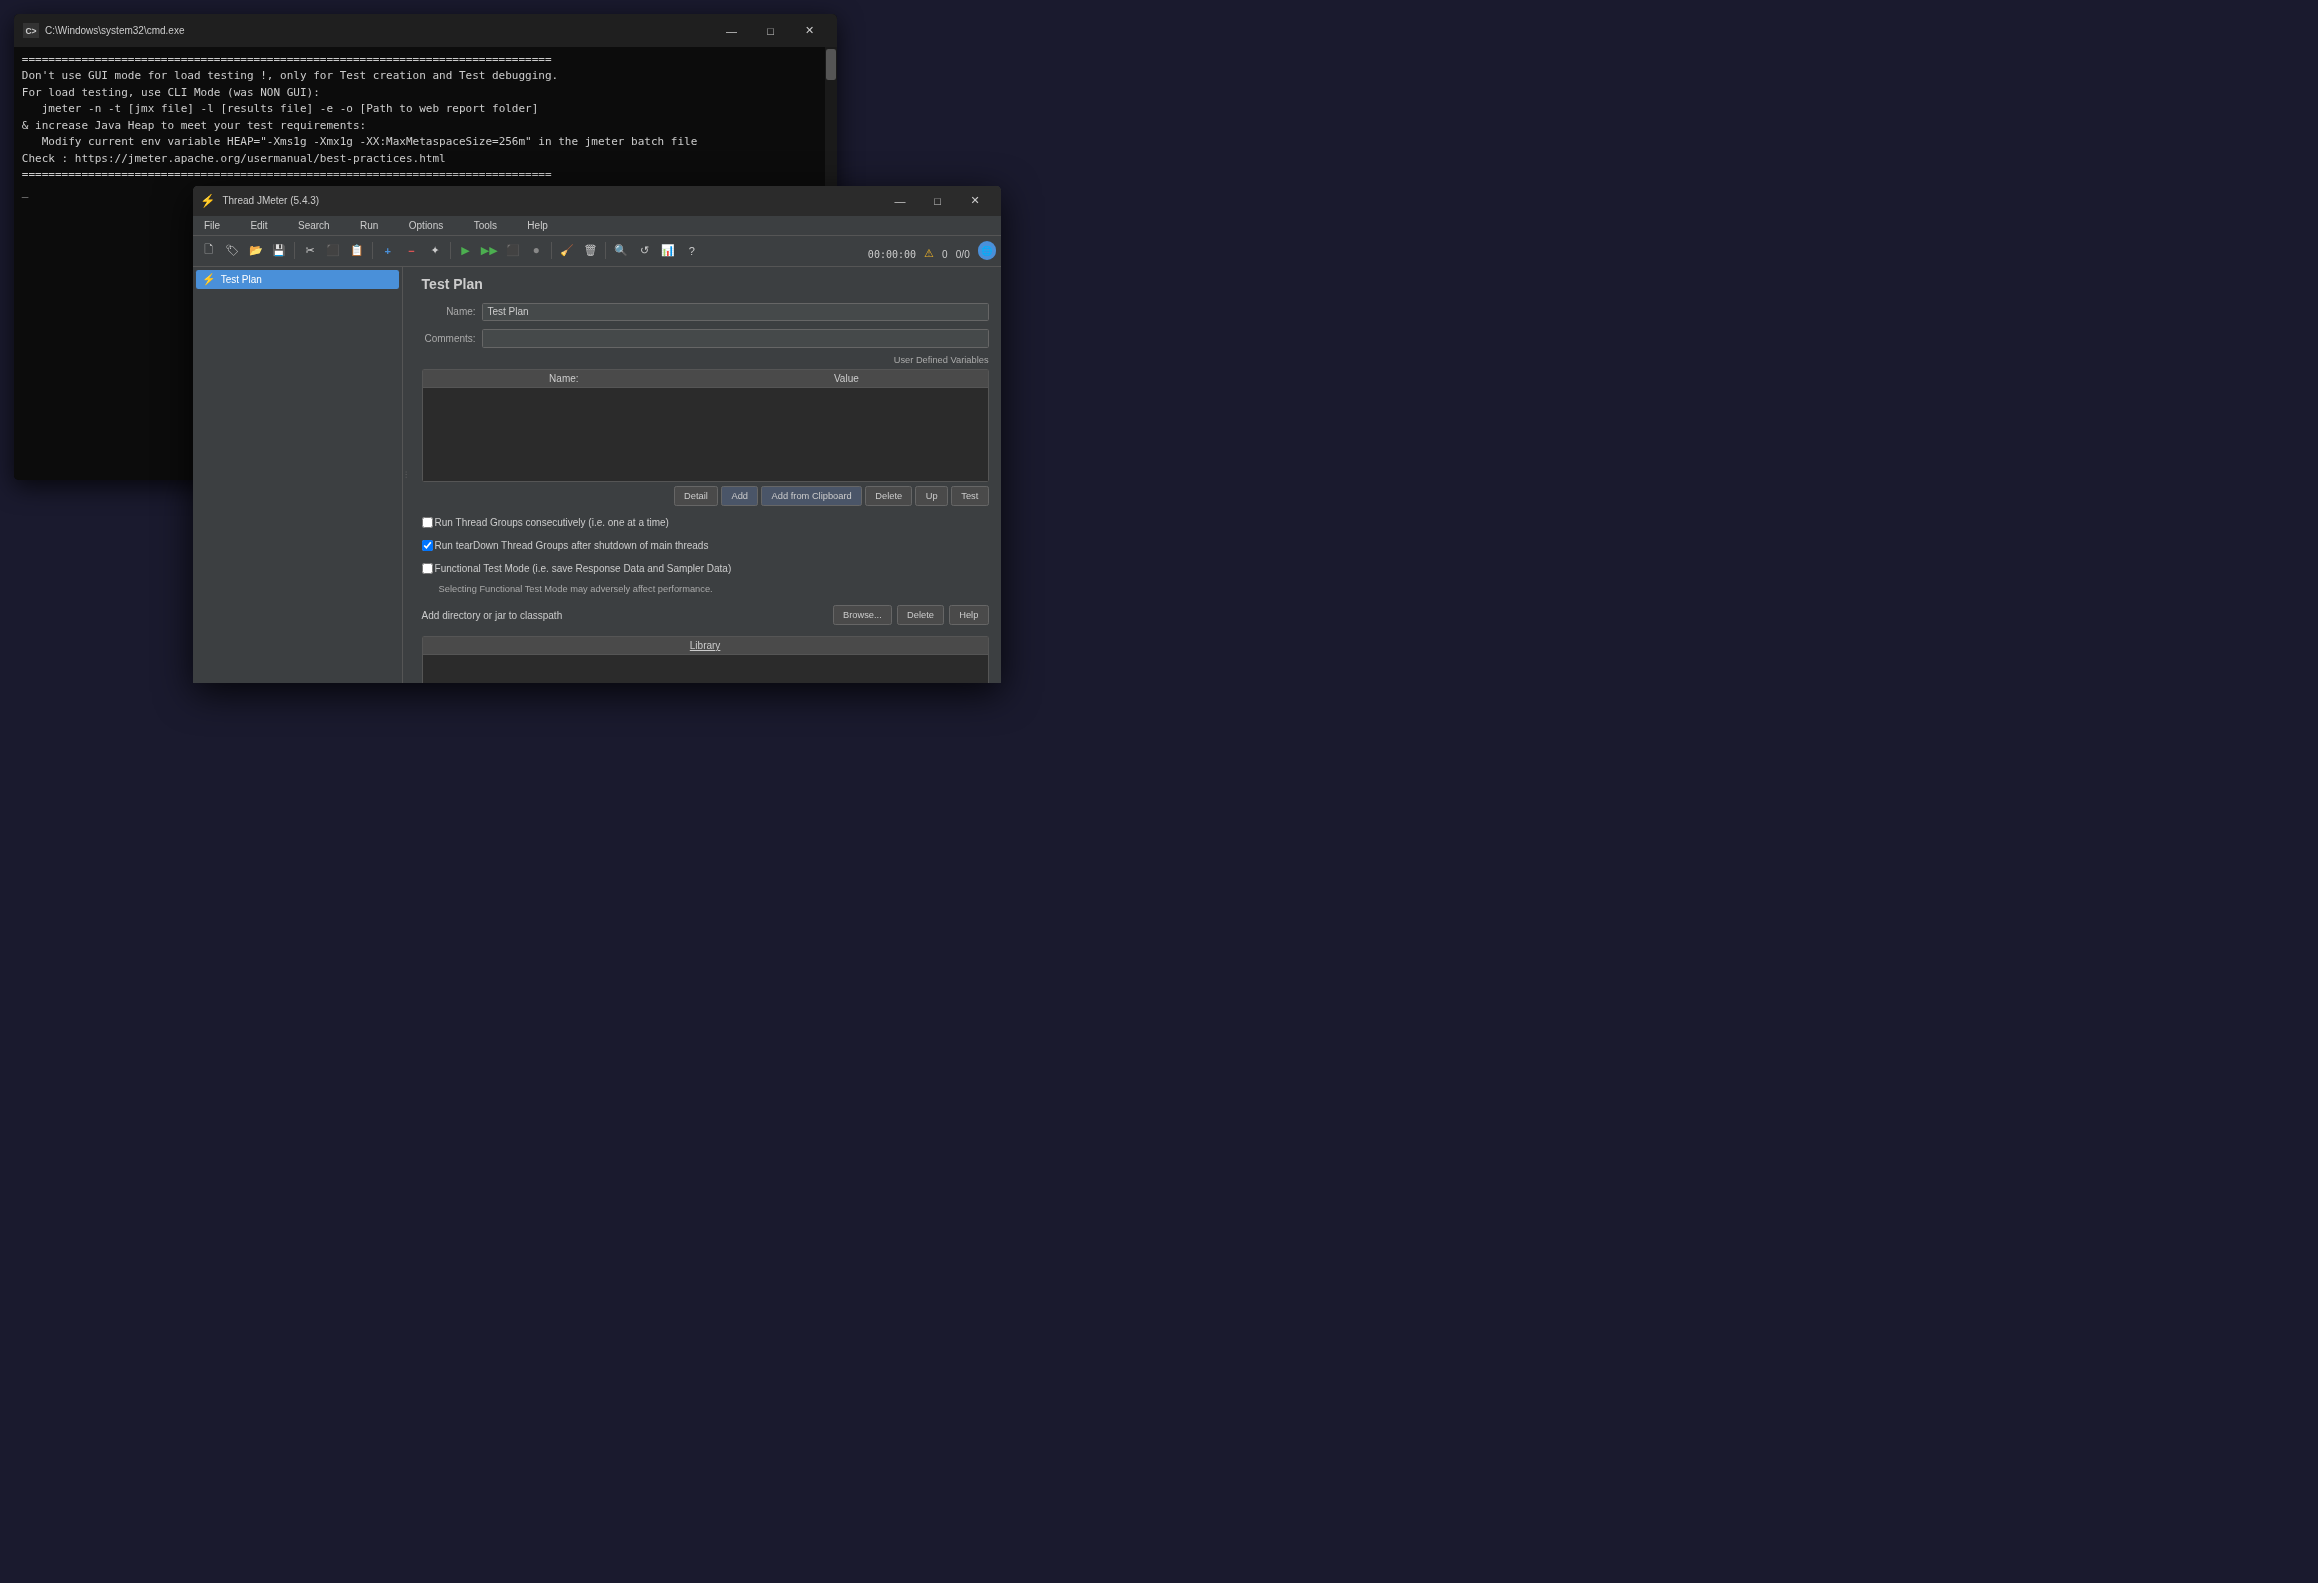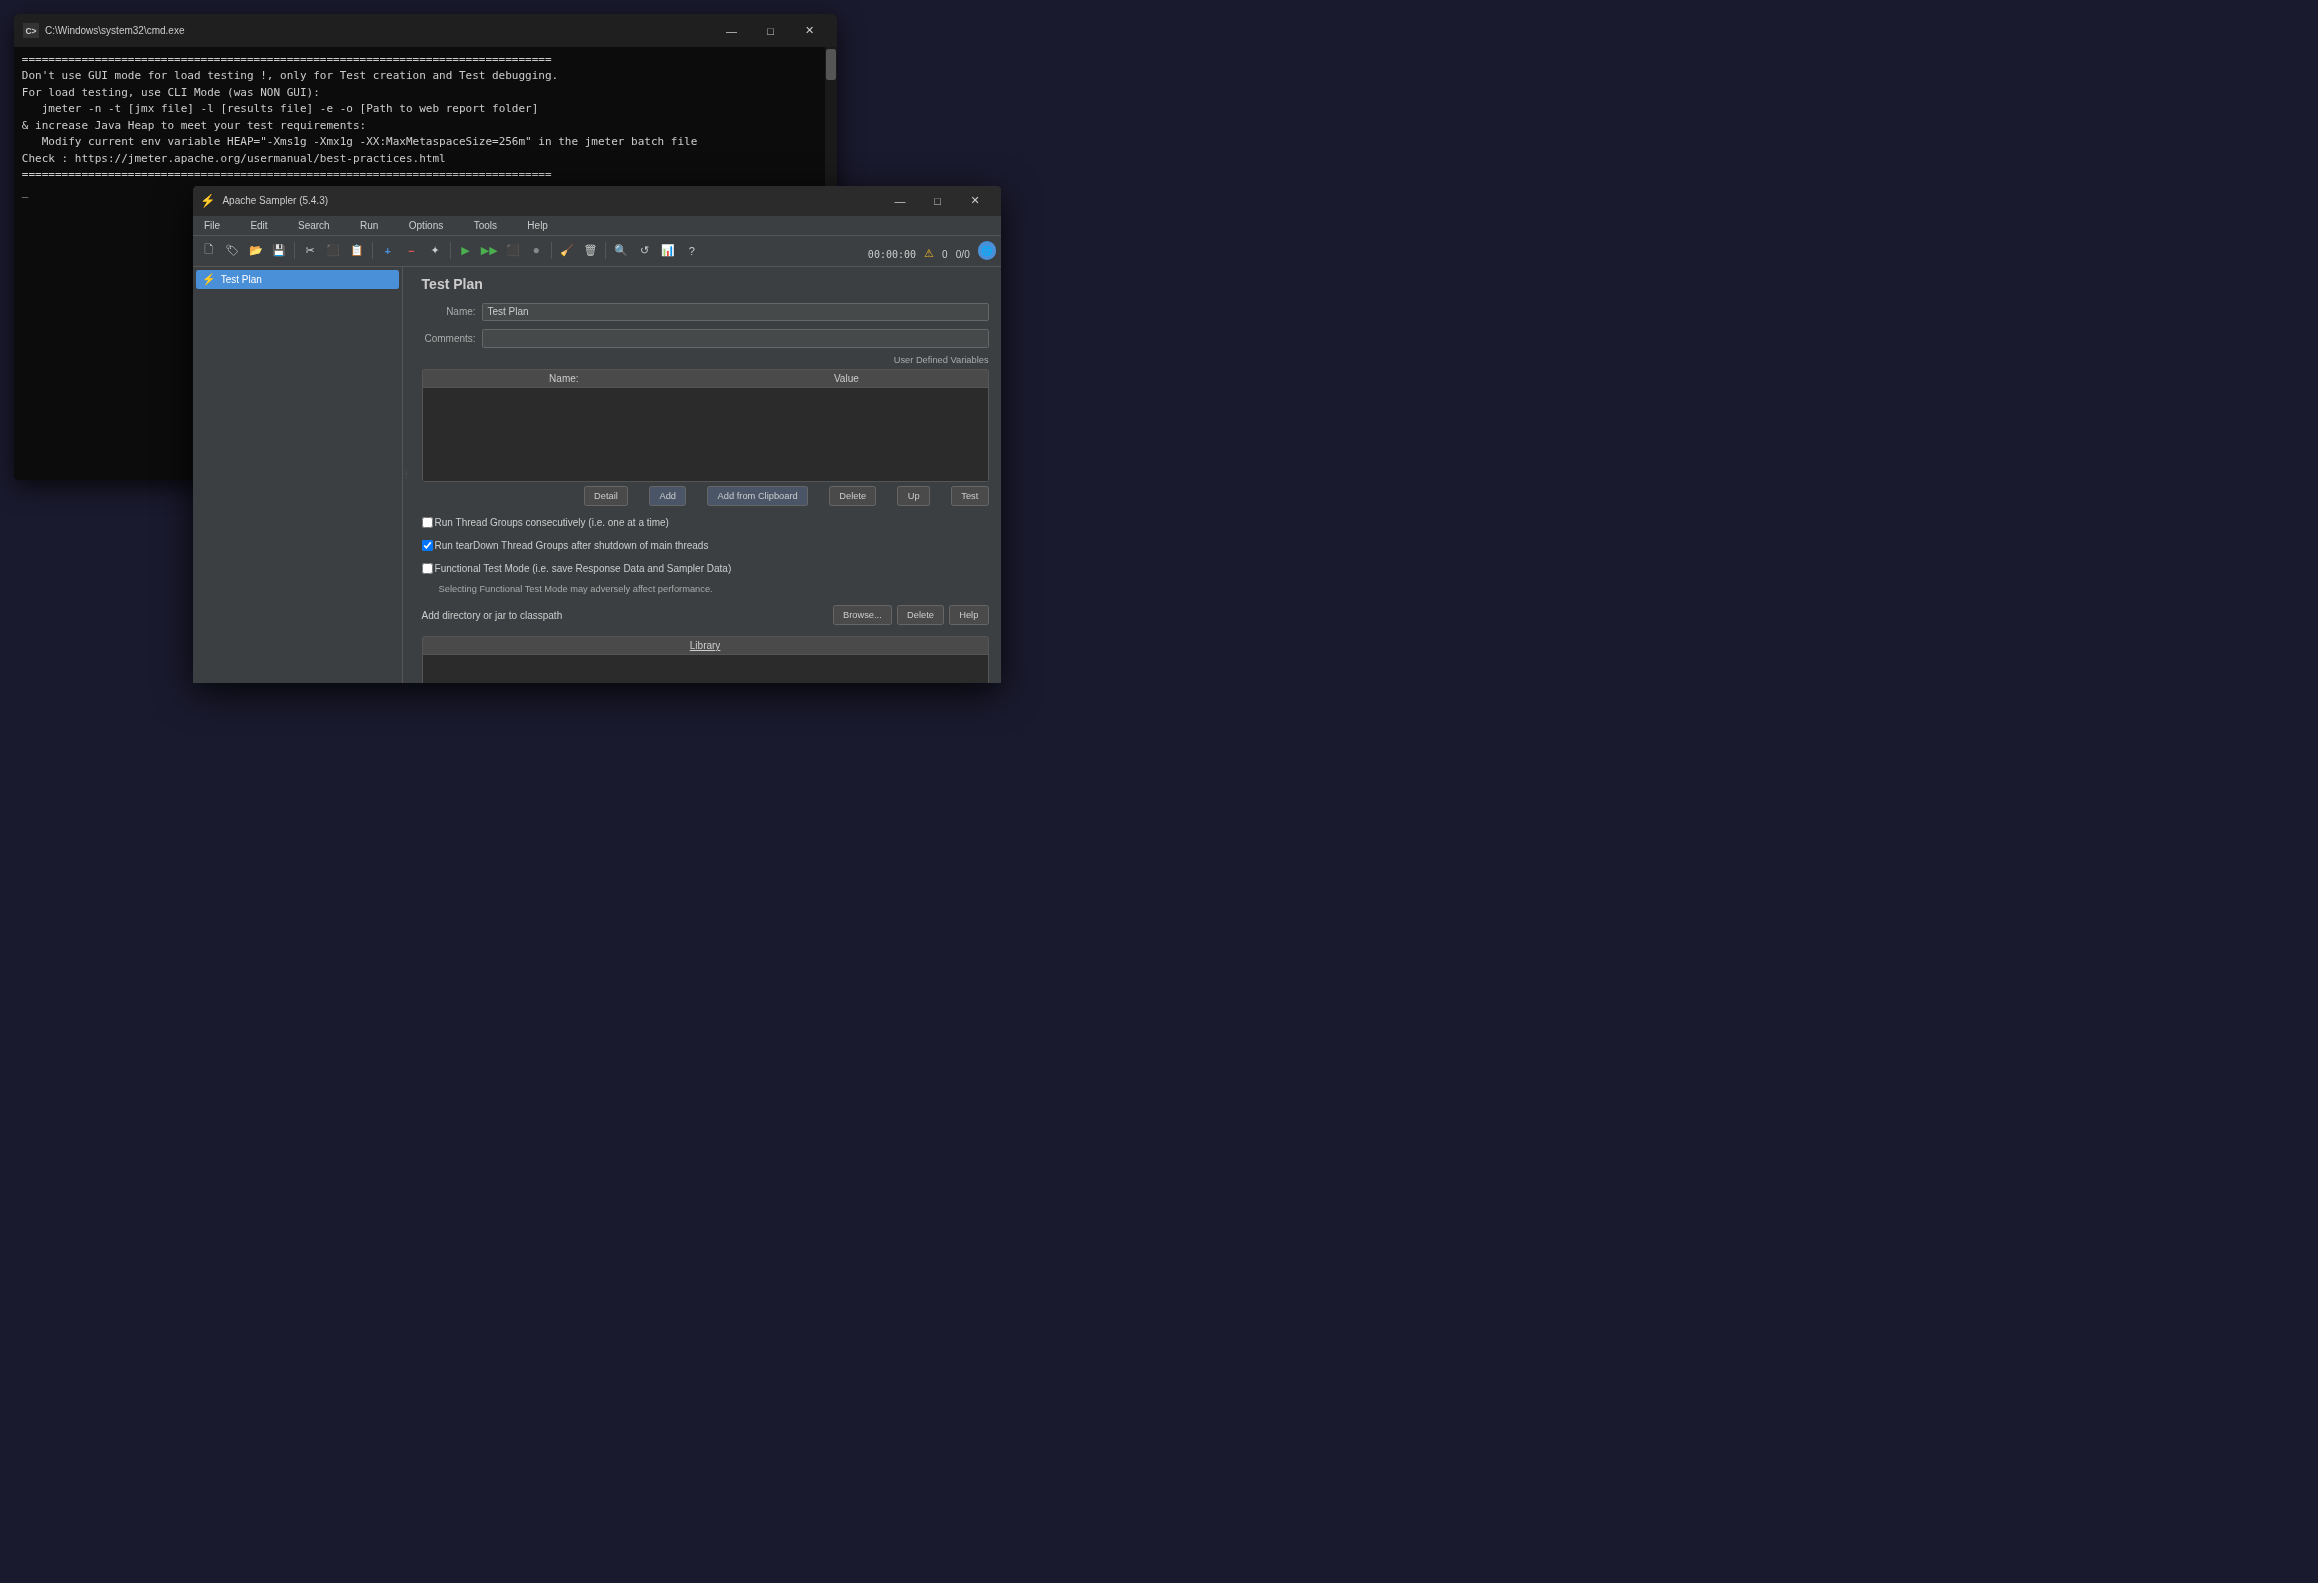--- a/index.html
+++ b/index.html
@@ -347,21 +347,21 @@
       text-align: center;
     }
     .vars-table-body {
       height: 93px;
       background: #2b2b2b;
     }
 
     
     .table-actions {
       display: flex;
-      gap: 21px;
+      gap: 3px;
       justify-content: flex-end;
       margin-top: 4.7px;
     }
     .action-btn {
       height: 20px;
       padding: 0 9.3px;
       background: #4a4a4a;
       border: 0.8px solid #666;
       border-radius: 2.3px;
       color: #cccccc;
@@ -464,21 +464,21 @@
   </div>
   <div class="cmd-scrollbar">
     <div class="cmd-scrollbar-thumb"></div>
   </div>
 </div>
 
 <div class="jmeter-window">
 
   <div class="jmeter-titlebar">
     <span class="jmeter-titlebar-icon">⚡</span>
-    <div class="jmeter-titlebar-text">Apache Sampler (5.4.3)</div>
+    <div class="jmeter-titlebar-text">Thread JMeter (5.4.3)</div>
     <div class="jmeter-titlebar-buttons">
       <button class="jmeter-titlebar-btn">—</button>
       <button class="jmeter-titlebar-btn">□</button>
       <button class="jmeter-titlebar-btn close">✕</button>
     </div>
   </div>
 
   <div class="jmeter-menubar">
     <div class="menu-item">File</div>
     <div class="menu-item">Edit</div>

